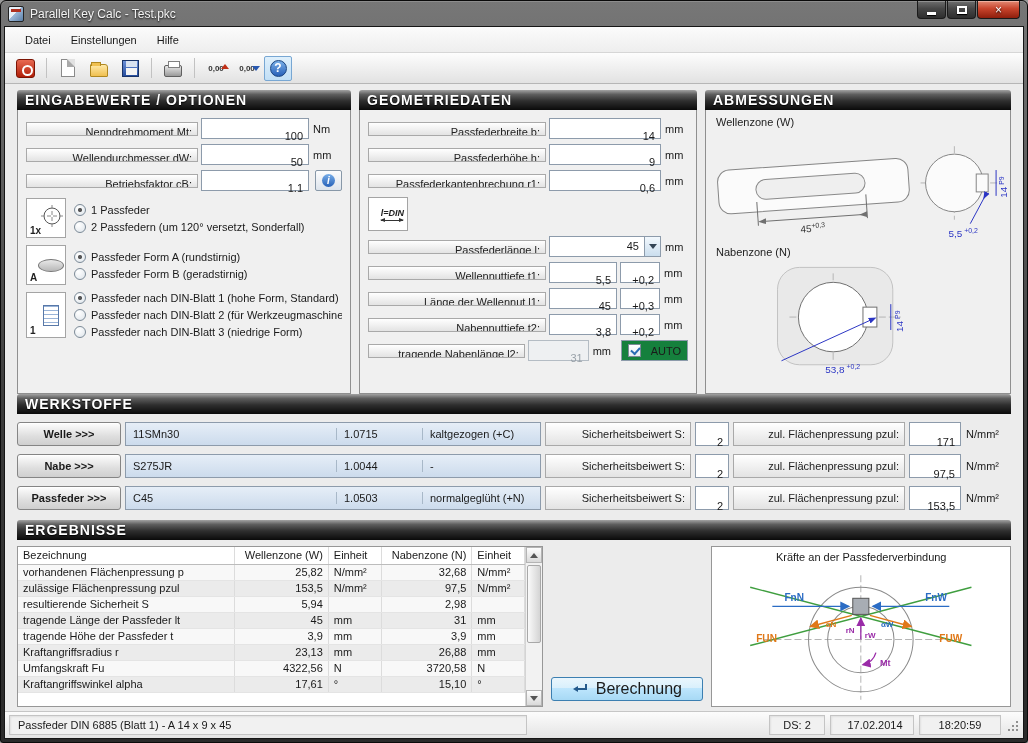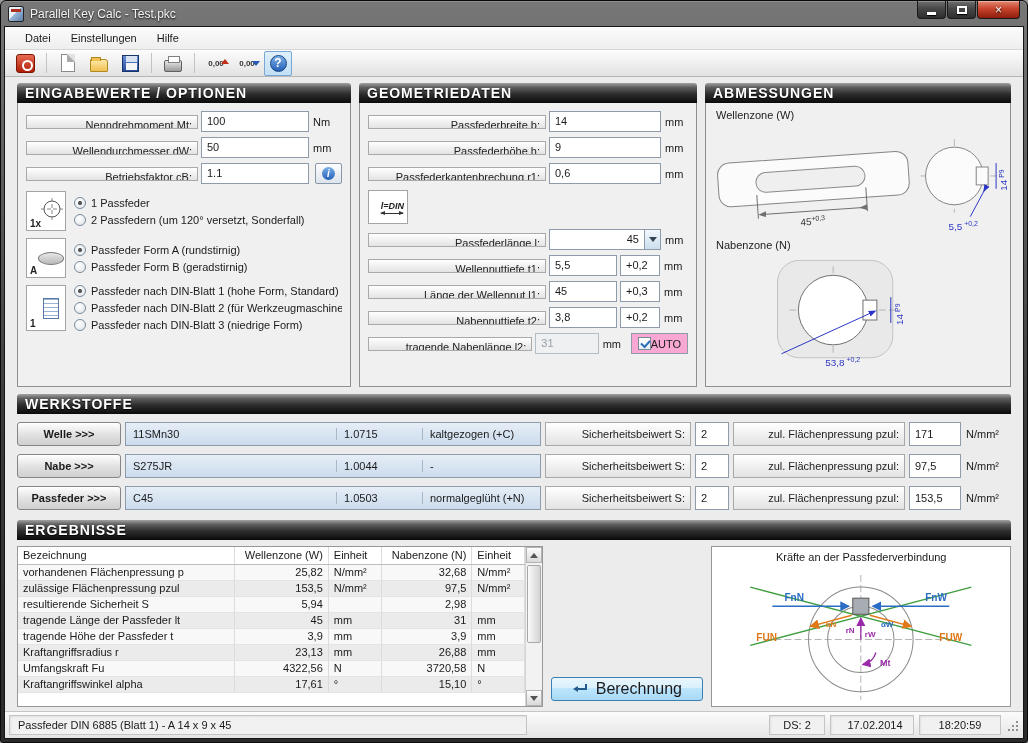--- a/index.html
+++ b/index.html
@@ -67,21 +67,21 @@
     display:flex;align-items:center;padding:0 8px;text-shadow:0 1px 1px #000;}
   .top-row{display:flex;gap:8px;}
   .panel{height:284px;border:1px solid #8f8f8f;border-top:none;background:#f0f0f0;display:flex;flex-direction:column;}
   .p-eingabe{width:334px;} .p-geo{width:338px;} .p-abm{flex:1;}
   .panel-body{flex:1;padding:8px 8px 4px;position:relative;}
 
   
   .frow{display:flex;align-items:center;gap:3px;margin-bottom:5px;}
   .lab{height:14px;line-height:19px;background:linear-gradient(#fff,#e3e3e3);border:1px solid #a9a9a9;
     text-align:right;padding:0 5px;color:#222;white-space:nowrap;overflow:hidden;}
-  .val{height:21px;line-height:19px;background:#fff;border:1px solid #8d9bab;padding:0 5px;}
+  .val{height:21px;line-height:19px;background:#fff;border:1px solid #8d9bab;text-align:right;padding:8px 5px;}
   .val.dis{background:#eef0f2;color:#98a0a8;border-color:#b4bcc4;}
   .unit{min-width:20px;padding-left:1px;}
   .e-lab{width:172px;} .e-val{width:108px;}
   .g-lab{width:178px;} .g-val{width:112px;} .g-val-s{width:68px;} .g-tol{width:40px;}
   .info-btn{margin-left:auto;width:27px;height:21px;border:1px solid #8898a8;border-radius:2px;
     background:linear-gradient(#fdfdfd,#dde4ec);display:flex;align-items:center;justify-content:center;}
   .info-glyph{width:13px;height:13px;border-radius:50%;background:linear-gradient(#78aee8,#2560b8);
     color:#fff;font-size:10px;font-weight:bold;font-style:italic;display:flex;align-items:center;justify-content:center;}
 
   
@@ -104,32 +104,32 @@
   .din-arrow{width:22px;height:1px;background:#333;position:relative;}
   .din-arrow::before,.din-arrow::after{content:"";position:absolute;top:-2px;border-top:2.5px solid transparent;border-bottom:2.5px solid transparent;}
   .din-arrow::before{left:-1px;border-right:5px solid #333;}
   .din-arrow::after{right:-1px;border-left:5px solid #333;}
 
   .combo{display:flex;width:112px;}
   .combo .cval{flex:1;height:21px;line-height:19px;background:#fff;border:1px solid #8d9bab;border-right:none;text-align:right;padding:0 5px;}
   .combo-btn{width:17px;height:21px;border:1px solid #8d9bab;background:linear-gradient(#f2f8fd,#cbdeee);
     display:flex;align-items:center;justify-content:center;}
   .combo-btn::after{content:"";border-left:4px solid transparent;border-right:4px solid transparent;border-top:5px solid #345;}
-  .auto-wrap{margin-left:6px;height:21px;border:1px solid #8d9bab;background:#f9a8d4;display:flex;align-items:center;gap:0;padding:0 6px;}
+  .auto-wrap{margin-left:6px;height:21px;border:1px solid #8d9bab;background:#15803d;display:flex;align-items:center;gap:10px;padding:0 6px;}
   .cbox{width:13px;height:13px;border:1px solid #7c8a97;background:linear-gradient(#fff,#e8eef4);position:relative;}
   .cbox.checked::after{content:"";position:absolute;left:2px;top:2px;width:7px;height:4px;
     border-left:2px solid #2a6db5;border-bottom:2px solid #2a6db5;transform:rotate(-48deg);}
 
   
   .zone-label{position:absolute;left:10px;color:#222;}
   .zl-w{top:6px;} .zl-n{top:136px;}
   .abm-svg{position:absolute;left:0;top:0;width:100%;height:100%;}
 
   
-  .wk-header{margin-top:7px;}
+  .wk-header{}
   .wk-rows{padding:8px 0 2px;}
   .wk-row{display:flex;align-items:center;gap:4px;margin-bottom:8px;}
   .wk-btn{width:104px;height:24px;border:1px solid #858585;border-radius:3px;
     background:linear-gradient(#fefefe,#dedede 60%,#cfcfcf);font-weight:bold;display:flex;align-items:center;justify-content:center;
     box-shadow:inset 0 1px 0 #fff;}
   .wk-mat{width:416px;height:24px;border:1px solid #8d9bab;background:linear-gradient(#e6eef7,#ccdbec);
     display:flex;align-items:center;}
   .wk-name{width:210px;padding:0 7px;}
   .wk-num{width:86px;padding:0 7px;border-left:1px solid #a8b8c8;}
   .wk-treat{flex:1;padding:0 7px;border-left:1px solid #a8b8c8;}

